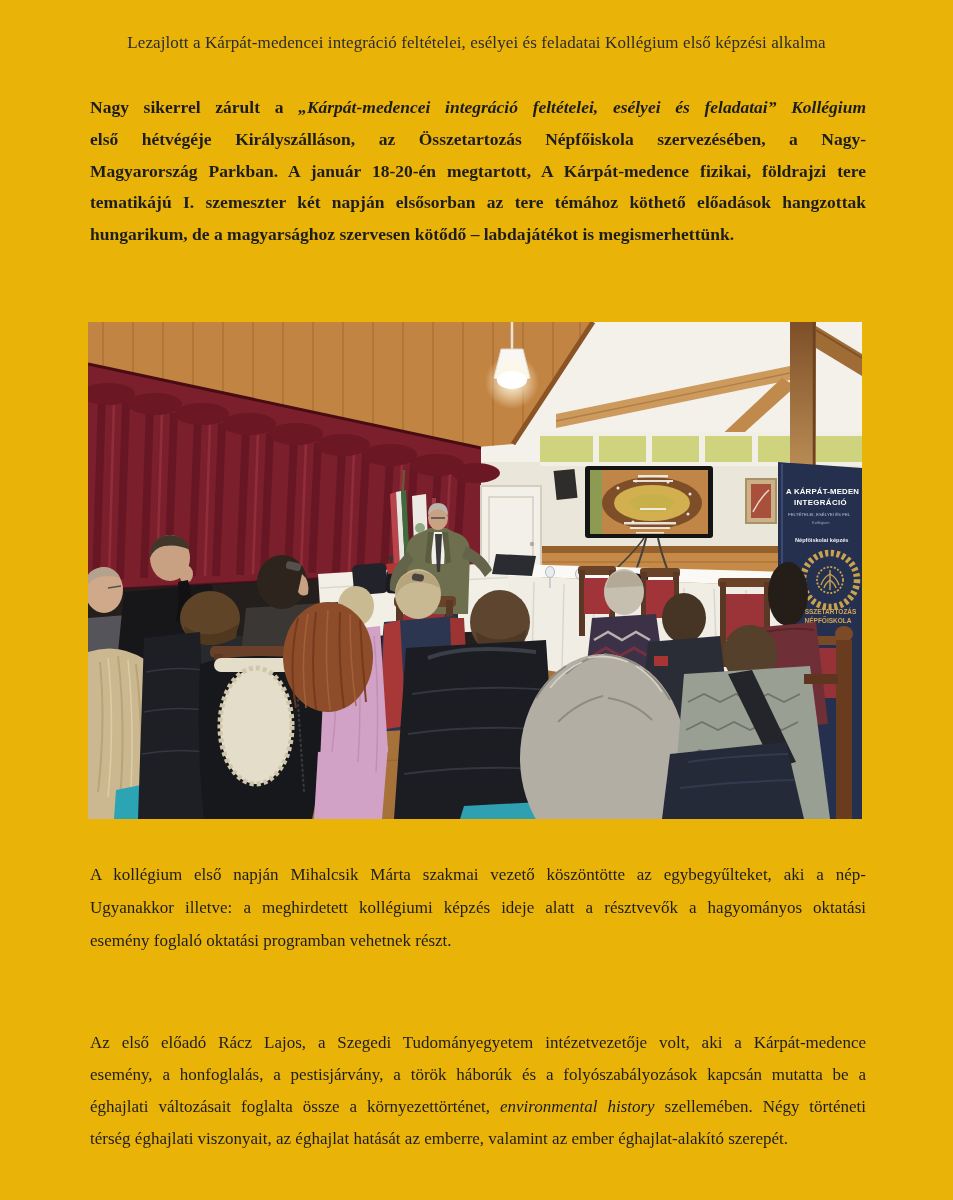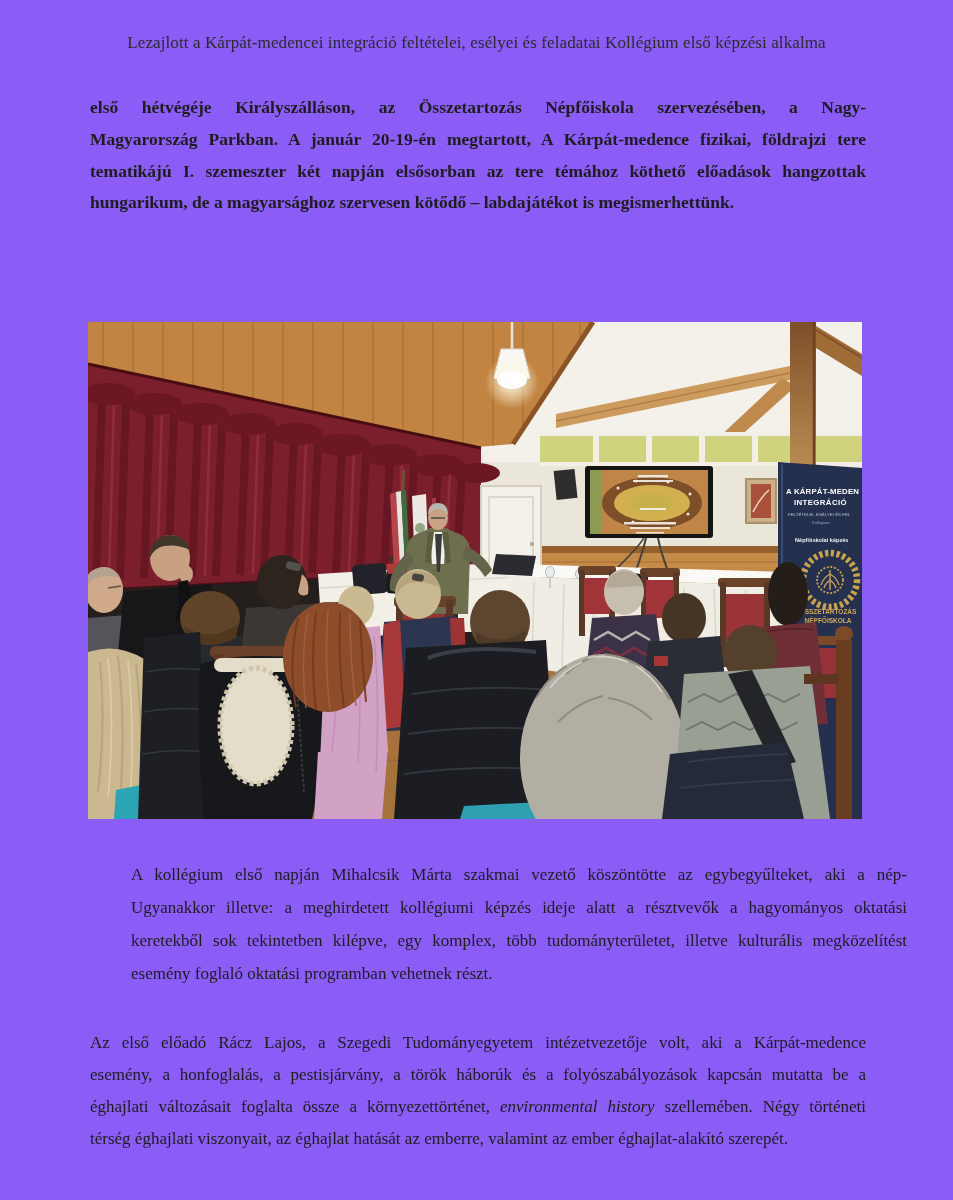--- a/index.html
+++ b/index.html
@@ -1,45 +1,46 @@
 <!DOCTYPE html>
 <html><head>
 <meta charset="utf-8">
 <style>
   html,body{margin:0;padding:0;background:#ffffff;}
-  .page{position:relative;width:953px;height:1200px;background:#8b5cf6;overflow:hidden;
+  .page{position:relative;width:953px;height:1200px;background:#eab308;overflow:hidden;
         font-family:"Liberation Serif", serif;color:#1d1d1d;}
   .title{position:absolute;top:33px;left:0;width:953px;text-align:center;
          font-size:17px;font-weight:400;color:#2b2b2b;letter-spacing:.1px;}
   .para{position:absolute;left:90px;width:776px;font-size:17px;}
   .para .line{text-align:justify;text-align-last:justify;height:31.8px;line-height:31.8px;
               white-space:normal;overflow:visible;}
   .para .line.last{text-align-last:left;}
   .para.bold{font-weight:700;font-size:17.5px;}
   .para.bold .line{height:31.8px;line-height:31.8px;}
   #p-lead{top:92px;}
-  #p-body1{top:858px;margin-left:41px;}
+  #p-body1{top:858px;}
   #p-body1 .line{height:33px;line-height:33px;}
   #p-body2{top:1027px;}
   #p-body2 .line{height:32px;line-height:32px;}
   .seg-i{font-style:italic;}
   figure.photo{position:absolute;left:88px;top:322px;width:774px;height:497px;margin:0;padding:0;}
   figure.photo svg{display:block;}
   svg text{font-family:"Liberation Sans", sans-serif;}
 </style>
 </head>
 <body>
 
 <div class="page">
 
   <div class="title">Lezajlott a Kárpát-medencei integráció feltételei, esélyei és feladatai Kollégium első képzési alkalma</div>
 
   <div class="para bold" id="p-lead">
+      <div class="line"><span>Nagy sikerrel zárult a </span><span class="seg-i">„Kárpát-medencei integráció feltételei, esélyei és feladatai”</span><span> </span><span class="seg-i">Kollégium</span></div>
       <div class="line"><span>első hétvégéje Királyszálláson, az Összetartozás Népfőiskola szervezésében, a Nagy-</span></div>
-      <div class="line"><span>Magyarország Parkban. A január 20-19-én megtartott, A Kárpát-medence fizikai, földrajzi tere</span></div>
+      <div class="line"><span>Magyarország Parkban. A január 18-20-én megtartott, A Kárpát-medence fizikai, földrajzi tere</span></div>
       <div class="line"><span>tematikájú I. szemeszter két napján elsősorban az tere témához köthető előadások hangzottak</span></div>
       <div class="line last"><span>hungarikum, de a magyarsághoz szervesen kötődő – labdajátékot is megismerhettünk.</span></div>
     </div>
 
   <figure class="photo">
     <svg width="774" height="497" viewBox="0 0 774 497" xmlns="http://www.w3.org/2000/svg">
       <defs>
         <radialGradient id="glow">
           <stop offset="0" stop-color="#fffef6" stop-opacity="1"></stop>
           <stop offset="0.5" stop-color="#fff7dd" stop-opacity="0.55"></stop>
@@ -510,21 +511,20 @@
         <ellipse cx="756" cy="312" rx="9" ry="8" fill="#7c4a26"></ellipse>
         <rect x="748" y="318" width="16" height="179" fill="#6a3c1f"></rect>
         <rect x="716" y="352" width="34" height="10" fill="#5e3620"></rect>
       </g>
     </svg>
   </figure>
 
   <div class="para" id="p-body1">
       <div class="line"><span>A kollégium első napján Mihalcsik Márta szakmai vezető köszöntötte az egybegyűlteket, aki a nép-</span></div>
       <div class="line"><span>Ugyanakkor illetve: a meghirdetett kollégiumi képzés ideje alatt a résztvevők a hagyományos oktatási</span></div>
-      <div class="line"><span>keretekből sok tekintetben kilépve, egy komplex, több tudományterületet, illetve kulturális megközelítést</span></div>
       <div class="line last"><span>esemény foglaló oktatási programban vehetnek részt.</span></div>
     </div>
   <div class="para" id="p-body2">
       <div class="line"><span>Az első előadó Rácz Lajos, a Szegedi Tudományegyetem intézetvezetője volt, aki a Kárpát-medence</span></div>
       <div class="line"><span>esemény, a honfoglalás, a pestisjárvány, a török háborúk és a folyószabályozások kapcsán mutatta be a</span></div>
       <div class="line"><span>éghajlati változásait foglalta össze a környezettörténet, </span><span class="seg-i">environmental history</span><span> szellemében. Négy történeti</span></div>
       <div class="line last"><span>térség éghajlati viszonyait, az éghajlat hatását az emberre, valamint az ember éghajlat-alakító szerepét.</span></div>
     </div>
 
 </div>

